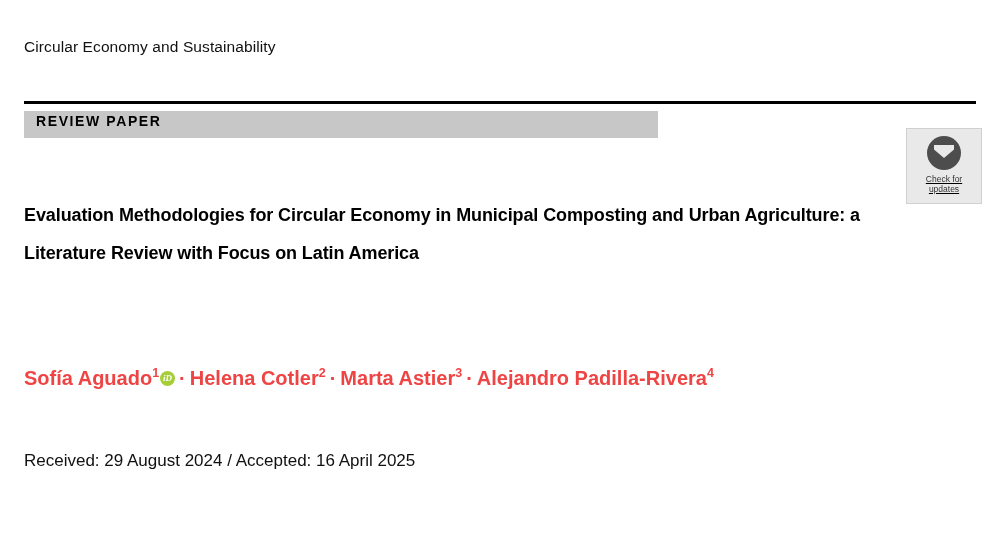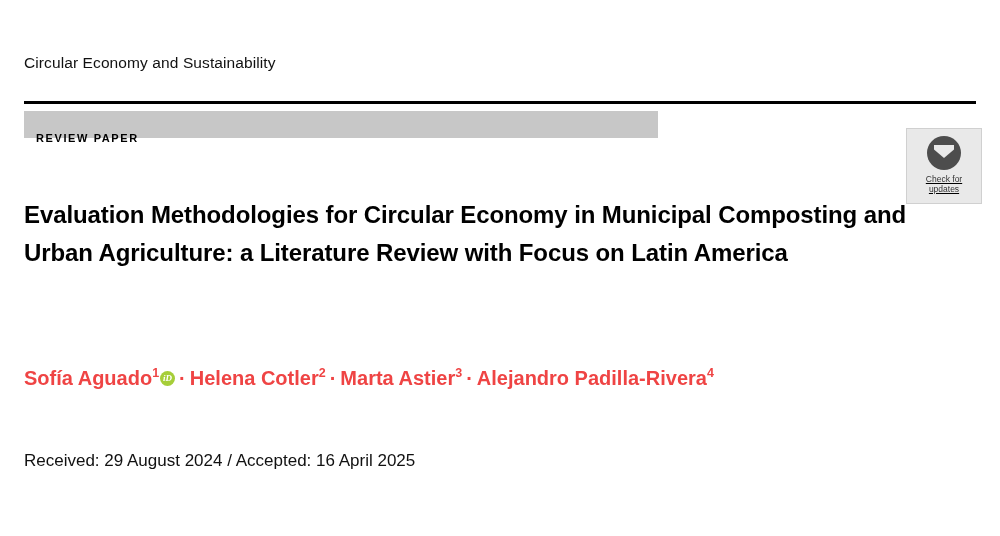--- a/index.html
+++ b/index.html
@@ -22,21 +22,20 @@
     box-sizing: border-box;
   }
   .journal-block {
     position: absolute;
     left: 24px;
     top: 36px;
     font-size: 15.5px;
     line-height: 22px;
     color: #111111;
     letter-spacing: 0.1px;
-    margin-top: 16px;
   }
   .journal-name { display: block; }
   .journal-doi { display: block; }
 
   .rule {
     position: absolute;
     left: 24px;
     top: 101px;
     width: 952px;
     height: 2.5px;
@@ -47,22 +46,22 @@
     position: absolute;
     left: 24px;
     top: 111px;
     width: 634px;
     height: 27px;
     background: #c7c7c7;
   }
   .paper-type-label {
     position: absolute;
     left: 36px;
-    top: 132px;
-    font-size: 11px;
+    top: 113px;
+    font-size: 14px;
     font-weight: bold;
     letter-spacing: 1.6px;
     color: #000000;
   }
 
   .crossmark {
     position: absolute;
     left: 906px;
     top: 128px;
     width: 76px;
@@ -101,21 +100,21 @@
     line-height: 10px;
     text-align: center;
     color: #333333;
   }
 
   .title {
     position: absolute;
     left: 24px;
     top: 196px;
     width: 890px;
-    font-size: 24px;
+    font-size: 18px;
     font-weight: bold;
     line-height: 38px;
     letter-spacing: -0.1px;
     color: #000000;
   }
 
   .authors {
     position: absolute;
     left: 24px;
     top: 364px;

